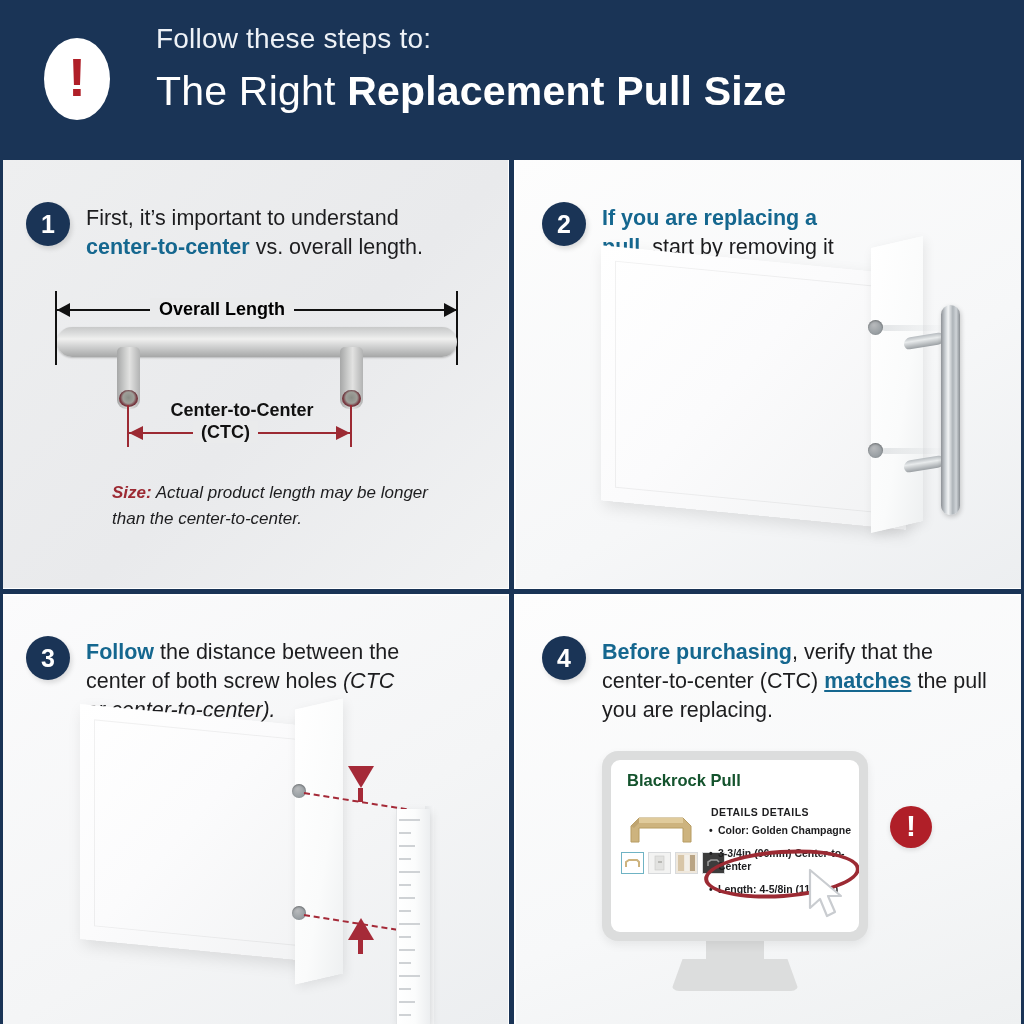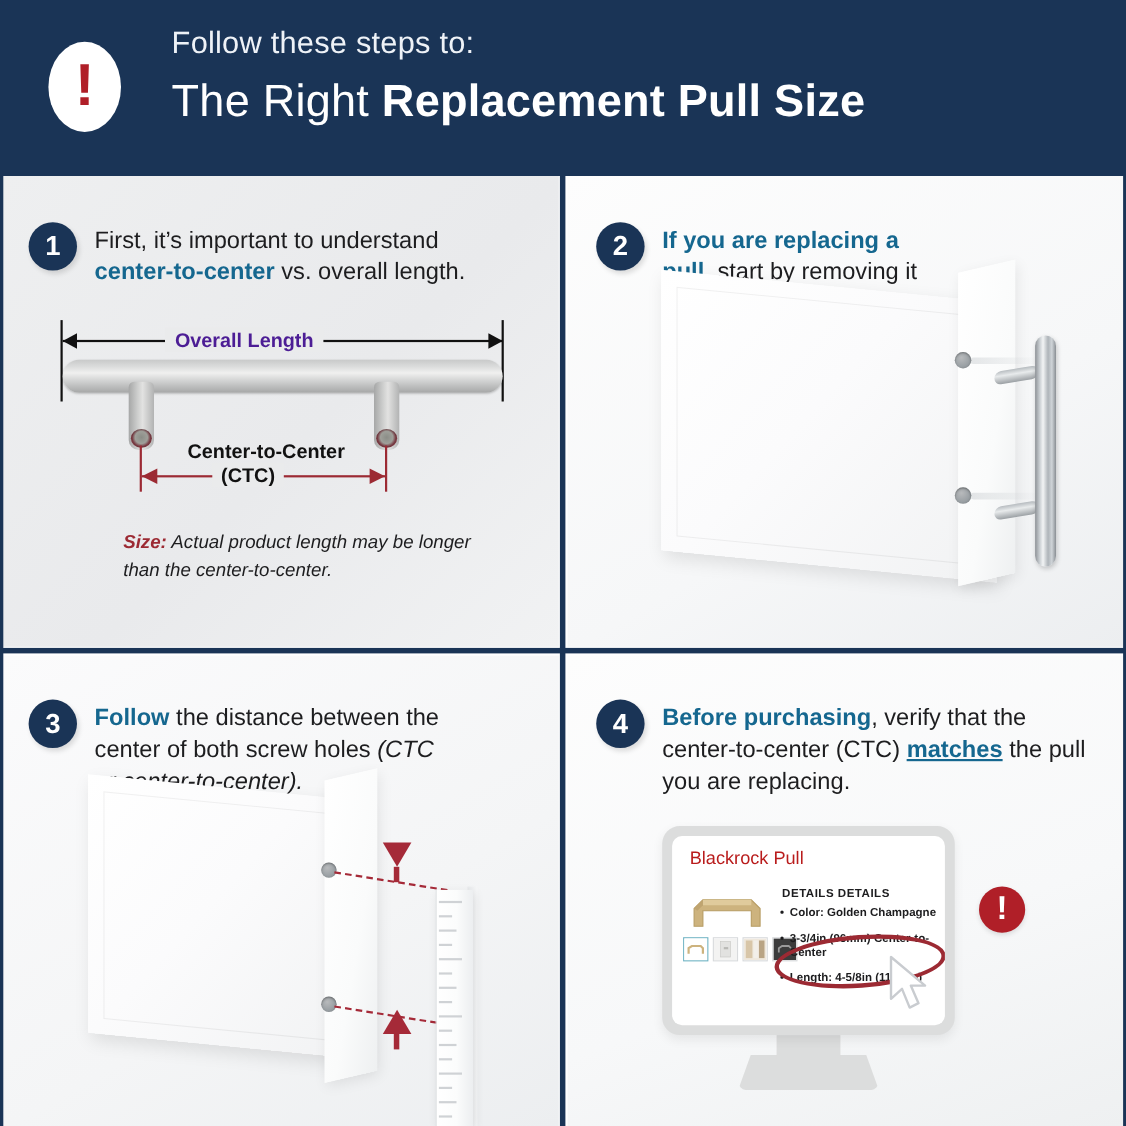--- a/index.html
+++ b/index.html
@@ -66,21 +66,21 @@
   
   .p1art{position:absolute;left:45px;top:135px;width:425px;height:165px;}
   .ov-line{position:absolute;left:12px;top:14px;width:400px;height:2px;background:#111;}
   .ov-cap-l{position:absolute;left:10px;top:-4px;width:2px;height:74px;background:#111;}
   .ov-cap-r{position:absolute;left:411px;top:-4px;width:2px;height:74px;background:#111;}
   .ov-arw{position:absolute;top:8px;width:0;height:0;border-top:7px solid transparent;border-bottom:7px solid transparent;}
   .ov-arw.l{left:12px;border-right:13px solid #111;}
   .ov-arw.r{left:399px;border-left:13px solid #111;}
   .ov-label{
     position:absolute;left:105px;top:3px;background:#eaebec;padding:0 9px;
-    font-size:18px;font-weight:bold;color:#4c1d95;line-height:22px;
+    font-size:18px;font-weight:bold;color:#000000;line-height:22px;
   }
   .bar{
     position:absolute;left:12px;top:32px;width:400px;height:30px;border-radius:15px;
     background:linear-gradient(180deg,#c8c9c9 0%,#dcdddd 22%,#f0f0ef 40%,#cfd0d0 66%,#a6a7a7 100%);
     box-shadow:0 1px 2px rgba(0,0,0,.22);
   }
   .post{
     position:absolute;top:52px;width:23px;height:62px;border-radius:5px 5px 9px 9px;
     background:linear-gradient(90deg,#a6a7a7 0%,#cdcecd 35%,#e2e2e1 55%,#b2b3b3 100%);
   }
@@ -195,21 +195,21 @@
   }
   .mon-neck{
     position:absolute;left:190px;top:345px;width:58px;height:22px;background:#dcdddd;
   }
   .mon-base{
     position:absolute;left:155px;top:363px;width:128px;height:32px;background:#dcdddd;
     border-radius:5px 5px 8px 8px;
     clip-path:polygon(9% 0,91% 0,100% 100%,0 100%);
   }
   .prod-title{
-    position:absolute;left:16px;top:11px;font-size:16.5px;font-weight:normal;color:#b91c1c;
+    position:absolute;left:16px;top:11px;font-size:16.5px;font-weight:bold;color:#14532d;
   }
   .prod-img{
     position:absolute;left:14px;top:44px;width:72px;height:42px;
   }
   .handle-svg{position:absolute;left:0;top:0;}
   .thumbs{position:absolute;left:10px;top:92px;display:flex;gap:4px;}
   .thumb{width:21px;height:20px;border:1px solid #d8dadc;background:#fff;overflow:hidden;}
   .thumb.sel{border:1.5px solid #6fb3c4;}
   .thumb .tmini{display:block;width:100%;height:100%;}
   .pd-head{

